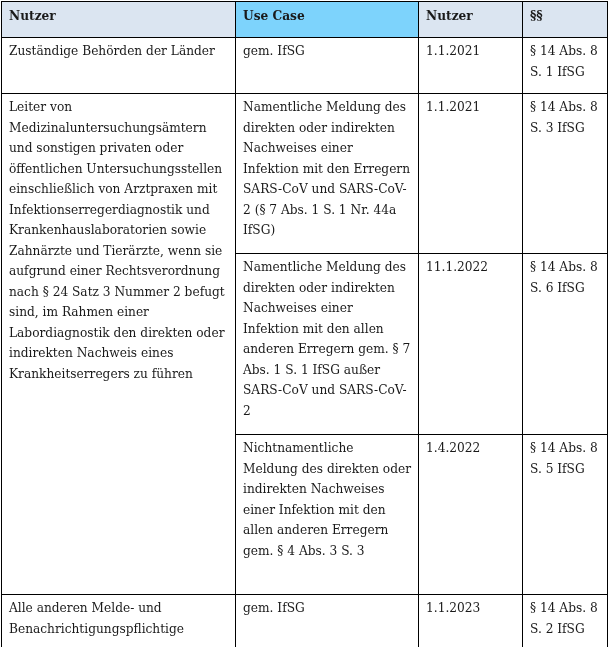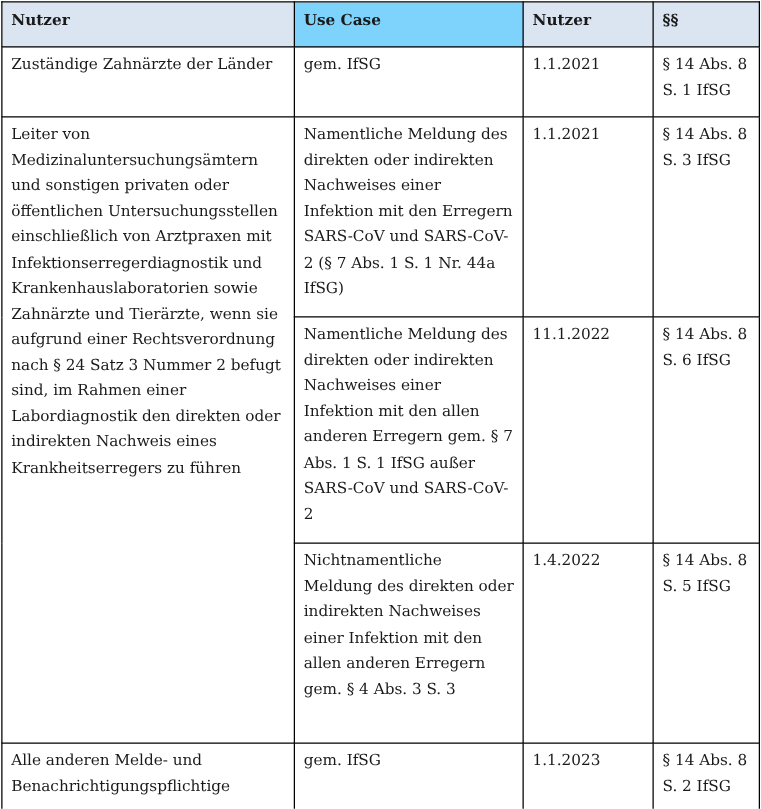--- a/index.html
+++ b/index.html
@@ -50,21 +50,21 @@
   <thead>
     <tr>
       <th style="background: rgb(219, 229, 241);">Nutzer</th>
       <th style="background: #7dd3fc;">Use Case</th>
       <th style="background: rgb(219, 229, 241);">Nutzer</th>
       <th style="background: rgb(219, 229, 241);">§§</th>
     </tr>
   </thead>
   <tbody>
     <tr class="r1">
-      <td>Zuständige Zahnärzte der Länder</td>
+      <td>Zuständige Behörden der Länder</td>
       <td>gem. IfSG</td>
       <td>1.1.2021</td>
       <td>§ 14 Abs. 8 S. 1 IfSG</td>
     </tr>
     <tr class="r2">
       <td rowspan="3">Leiter von Medizinaluntersuchungsämtern und sonstigen privaten oder öffentlichen Untersuchungsstellen einschließlich von Arztpraxen mit Infektionserregerdiagnostik und Krankenhauslaboratorien sowie Zahnärzte und Tierärzte, wenn sie aufgrund einer Rechtsverordnung nach § 24 Satz 3 Nummer 2 befugt sind, im Rahmen einer Labordiagnostik den direkten oder indirekten Nachweis eines Krankheitserregers zu führen</td>
       <td class="uc">Namentliche Meldung des direkten oder indirekten Nachweises einer Infektion mit den Erregern SARS-CoV und SARS-CoV-2 (§ 7 Abs. 1 S. 1 Nr. 44a IfSG)</td>
       <td>1.1.2021</td>
       <td>§ 14 Abs. 8 S. 3 IfSG</td>
     </tr>

